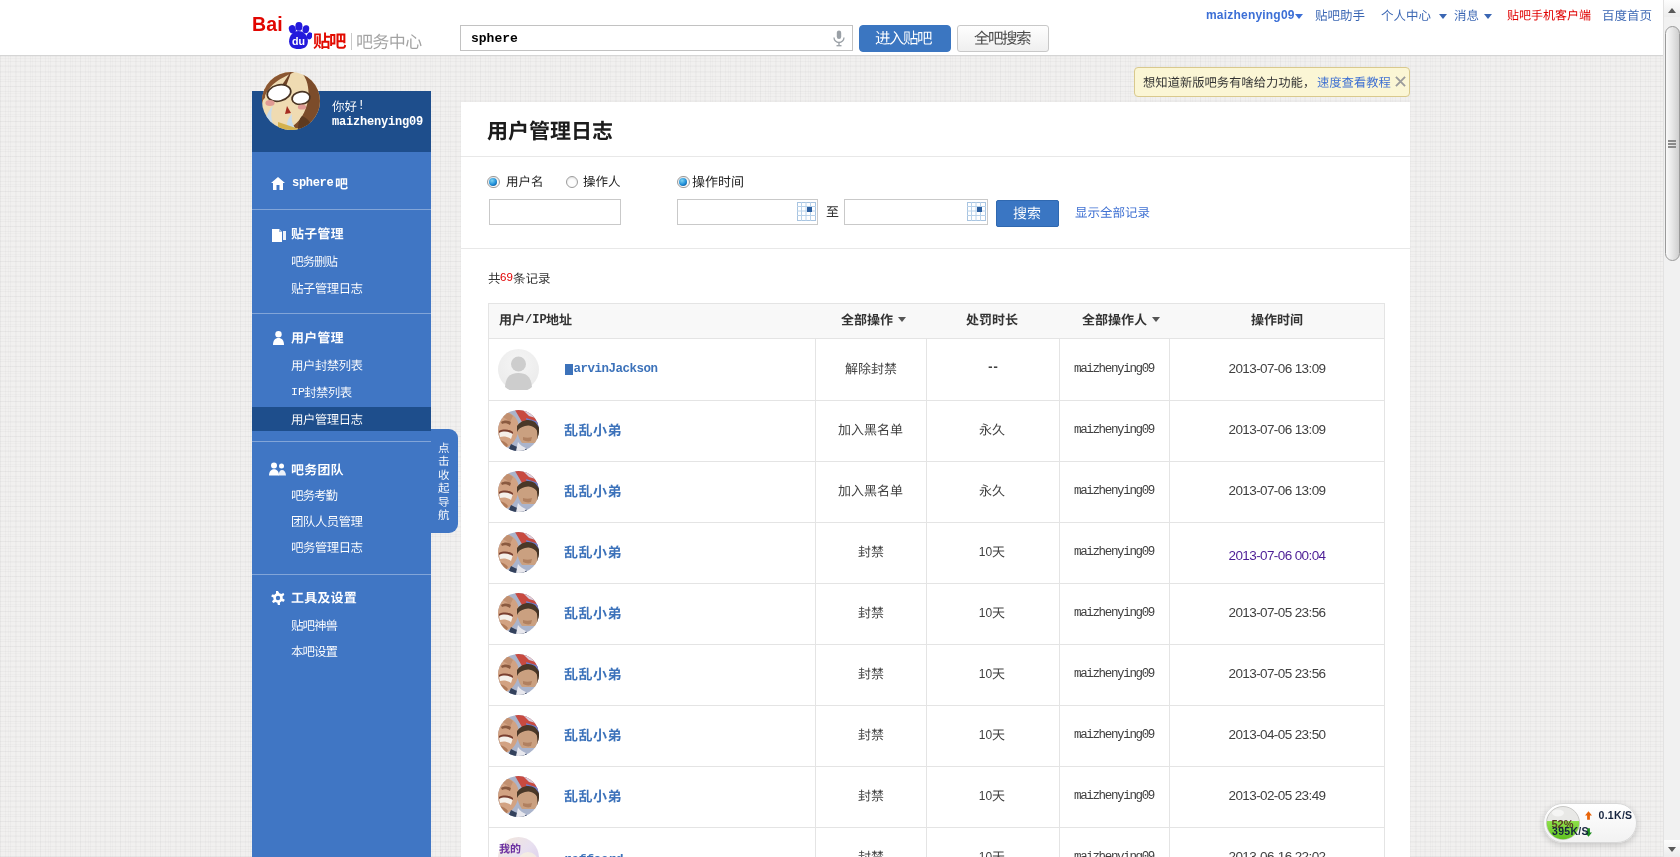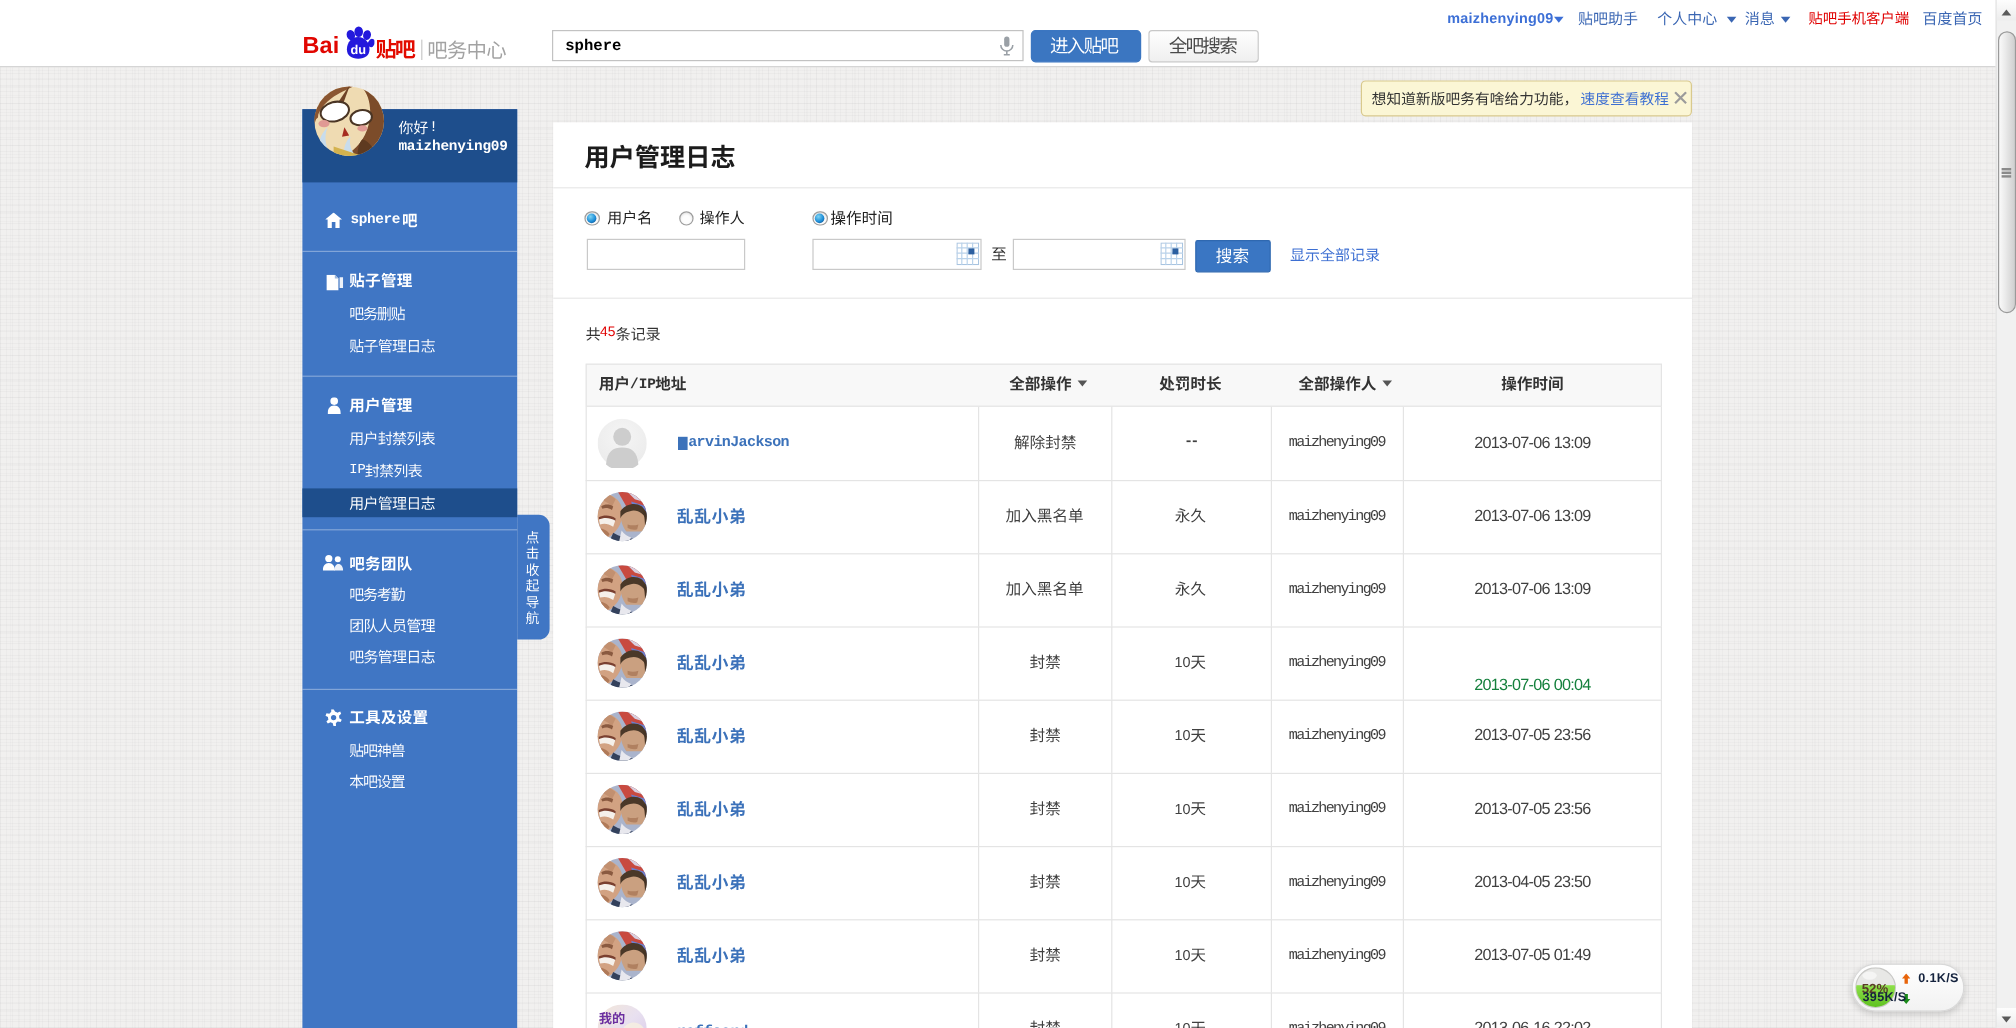--- a/index.html
+++ b/index.html
@@ -134,21 +134,21 @@
       <path id="g118" d="M282 -696C311 -649 337 -586 346 -546L398 -567C390 -607 362 -667 332 -713ZM658 -714C641 -667 607 -598 581 -556L629 -536C656 -576 689 -638 717 -692ZM340 -90C351 -37 358 32 358 74L431 65C431 24 422 -44 410 -96ZM546 -88C568 -36 591 32 599 74L674 56C664 15 640 -52 616 -102ZM749 -92C797 -39 853 35 878 81L951 53C924 6 866 -66 818 -117ZM168 -117C144 -54 101 13 57 52L126 84C174 38 215 -34 240 -99ZM227 -739H461V-521H227ZM536 -739H766V-521H536ZM55 -224V-157H946V-224H536V-314H861V-376H536V-458H841V-802H155V-458H461V-376H138V-314H461V-224Z"></path>
       <path id="g119" d="M221 -437H459V-329H221ZM536 -437H785V-329H536ZM221 -603H459V-497H221ZM536 -603H785V-497H536ZM709 -836C686 -785 645 -715 609 -667H366L407 -687C387 -729 340 -791 299 -836L236 -806C272 -764 311 -707 333 -667H148V-265H459V-170H54V-100H459V79H536V-100H949V-170H536V-265H861V-667H693C725 -709 760 -761 790 -809Z"></path>
       <path id="g120" d="M277 -777C404 -745 565 -685 648 -639L686 -710C601 -755 437 -810 314 -838ZM56 -440V-368H294C244 -221 146 -105 34 -40C53 -28 82 1 94 17C222 -65 338 -216 390 -421L341 -443L327 -440ZM861 -562C803 -496 708 -411 629 -352C593 -415 565 -485 543 -559V-634H186V-562H463V-18C463 -1 457 4 440 5C423 5 363 5 303 3C314 24 326 57 329 78C413 78 466 77 499 65C532 52 543 30 543 -17V-371C623 -193 743 -58 912 15C924 -6 948 -36 965 -51C839 -99 739 -184 664 -295C747 -353 850 -439 930 -513Z"></path>
       <path id="g121" d="M336 -840C275 -645 169 -469 33 -360C52 -347 86 -319 100 -305C186 -380 262 -483 324 -602H586C496 -291 289 -87 44 17C64 31 91 63 103 83C275 4 433 -128 547 -318C628 -141 753 3 912 79C924 58 949 28 967 12C798 -59 662 -218 592 -400C630 -477 661 -563 684 -657L631 -682L616 -678H360C381 -724 400 -772 416 -821Z"></path>
       <path id="g122" d="M66 -455V-379H434C398 -238 300 -90 42 15C58 30 81 60 91 78C346 -27 455 -175 501 -323C582 -127 715 11 915 77C926 56 949 26 966 10C763 -49 625 -189 555 -379H937V-455H528C532 -494 533 -532 533 -568V-687H894V-763H102V-687H454V-568C454 -532 453 -494 448 -455Z"></path>
       <path id="g123" d="M705 -761C759 -711 822 -641 847 -594L944 -661C915 -709 849 -775 795 -822ZM815 -419C789 -370 756 -324 719 -282C708 -333 698 -391 690 -452H952V-565H678C670 -654 666 -748 668 -842H543C544 -750 547 -656 555 -565H360V-700C419 -712 475 -726 526 -741L444 -843C342 -809 185 -777 45 -759C58 -732 74 -687 79 -658C130 -664 185 -671 239 -679V-565H50V-452H239V-316C160 -303 88 -291 31 -283L60 -162L239 -197V-52C239 -36 233 -31 216 -31C198 -30 139 -29 83 -32C100 1 120 56 125 89C207 89 267 85 307 66C347 47 360 14 360 -51V-222L525 -257L517 -365L360 -337V-452H566C578 -354 595 -261 617 -182C548 -124 470 -75 391 -39C421 -12 455 28 472 57C537 23 600 -18 658 -65C701 33 758 93 831 93C922 93 960 49 979 -127C947 -140 906 -168 880 -196C875 -77 863 -29 843 -29C812 -29 781 -75 754 -152C819 -218 875 -292 920 -373Z"></path>
       <path id="g124" d="M536 -406C585 -333 647 -234 675 -173L777 -235C746 -294 679 -390 630 -459ZM585 -849C556 -730 508 -609 450 -523V-687H295C312 -729 330 -781 346 -831L216 -850C212 -802 200 -737 187 -687H73V60H182V-14H450V-484C477 -467 511 -442 528 -426C559 -469 589 -524 616 -585H831C821 -231 808 -80 777 -48C765 -34 754 -31 734 -31C708 -31 648 -31 584 -37C605 -4 621 47 623 80C682 82 743 83 781 78C822 71 850 60 877 22C919 -31 930 -191 943 -641C944 -655 944 -695 944 -695H661C676 -737 690 -780 701 -822ZM182 -583H342V-420H182ZM182 -119V-316H342V-119Z"></path>
     </defs>
   </svg>
 <div style="position:absolute;left:0px;top:0px;width:1680px;height:55px;background:#fff;border-bottom:1px solid #d5d5d5;"></div>
-<div style="position:absolute;top:29px;font:700 19.5px/19.5px 'Liberation Sans', sans-serif;color:#e10601;white-space:pre;letter-spacing:0.2px;left:252px;">Bai</div>
+<div style="position:absolute;top:15px;font:700 19.5px/19.5px 'Liberation Sans', sans-serif;color:#e10601;white-space:pre;letter-spacing:0.2px;left:252px;">Bai</div>
 <svg style="position:absolute;left:285px;top:20px" width="27" height="30" viewBox="0 0 33 36">
 <ellipse cx="9" cy="11" rx="4.2" ry="5.2" fill="#2319dc" transform="rotate(-18 9 11)"></ellipse>
 <ellipse cx="17" cy="7.5" rx="4.4" ry="5.4" fill="#2319dc"></ellipse>
 <ellipse cx="25.5" cy="11" rx="4" ry="5" fill="#2319dc" transform="rotate(14 25.5 11)"></ellipse>
 <ellipse cx="30" cy="19" rx="3.4" ry="4.4" fill="#2319dc" transform="rotate(28 30 19)"></ellipse>
 <path d="M16.5 13 C23 13 28 18.5 28 25.5 C28 32 23.5 35 16.5 35 C9.5 35 5 32 5 25.5 C5 18.5 10 13 16.5 13 Z" fill="#2319dc"></path>
 <text x="16.5" y="30" font-family="Liberation Sans" font-size="13" font-weight="700" fill="#fff" text-anchor="middle">du</text>
 </svg>
 <svg style="position:absolute;left:313px;top:31.9px;width:33.5px;height:17.5px" viewBox="0 -880 1914 1000" fill="#e20b00">
     <use href="#g0" x="0"></use>
@@ -485,21 +485,21 @@
     <use href="#g94" x="1000"></use>
     <use href="#g9" x="2000"></use>
     <use href="#g95" x="3000"></use>
     <use href="#g96" x="4000"></use>
     <use href="#g97" x="5000"></use>
   </svg>
 <div style="position:absolute;left:461px;top:248px;width:949px;height:1px;background:#e8e8e8;"></div>
 <svg style="position:absolute;left:487.5px;top:271.5px;width:12.5px;height:12.5px" viewBox="0 -880 1000 1000" fill="#333">
     <use href="#g98" x="0"></use>
   </svg>
-<div style="position:absolute;top:272.06px;font:400 11.5px/11.5px 'Liberation Sans', sans-serif;color:#e00000;white-space:pre;left:500px;">45</div>
+<div style="position:absolute;top:272.06px;font:400 11.5px/11.5px 'Liberation Sans', sans-serif;color:#e00000;white-space:pre;left:500px;">69</div>
 <svg style="position:absolute;left:512.5px;top:271.5px;width:37.5px;height:12.5px" viewBox="0 -880 3000 1000" fill="#333">
     <use href="#g99" x="0"></use>
     <use href="#g96" x="1000"></use>
     <use href="#g97" x="2000"></use>
   </svg>
 <div style="position:absolute;left:488px;top:303px;width:897px;height:35.5px;background:#f8f8f8;border:1px solid #e4e4e4;box-sizing:border-box;"></div>
 <svg style="position:absolute;left:499px;top:313.24px;width:26px;height:13px" viewBox="0 -880 2000 1000" fill="#333">
     <use href="#g43" x="0"></use>
     <use href="#g44" x="1000"></use>
   </svg>
@@ -706,21 +706,21 @@
   </svg>
 <svg style="position:absolute;left:857.5px;top:545.24px;width:26px;height:13px" viewBox="0 -880 2000 1000" fill="#404040">
     <use href="#g46" x="0"></use>
     <use href="#g47" x="1000"></use>
   </svg>
 <div style="position:absolute;top:545.78px;font:400 12px/12px 'Liberation Sans', sans-serif;color:#404040;white-space:pre;left:985.5px;transform:translateX(-50%);">10</div>
 <svg style="position:absolute;left:991.5px;top:545.24px;width:13px;height:13px" viewBox="0 -880 1000 1000" fill="#404040">
     <use href="#g122" x="0"></use>
   </svg>
 <div style="position:absolute;top:545.5px;font:400 12.5px/12.5px 'Liberation Mono', monospace;color:#404040;white-space:pre;letter-spacing:-1.35px;left:1114px;transform:translateX(-50%);">maizhenying09</div>
-<div style="position:absolute;top:564px;font:400 13.5px/13.5px 'Liberation Sans', sans-serif;color:#15803d;white-space:pre;letter-spacing:-0.6px;left:1277px;transform:translateX(-50%);">2013-07-06 00:04</div>
+<div style="position:absolute;top:549px;font:400 13.5px/13.5px 'Liberation Sans', sans-serif;color:#4c1d95;white-space:pre;letter-spacing:-0.6px;left:1277px;transform:translateX(-50%);">2013-07-06 00:04</div>
 <div style="position:absolute;left:488px;top:643.5px;width:897px;height:1px;background:#e4e4e4;"></div>
 <div style="position:absolute;left:488px;top:582.5px;width:1px;height:61px;background:#e4e4e4;"></div>
 <div style="position:absolute;left:815px;top:582.5px;width:1px;height:61px;background:#e4e4e4;"></div>
 <div style="position:absolute;left:925.5px;top:582.5px;width:1px;height:61px;background:#e4e4e4;"></div>
 <div style="position:absolute;left:1059px;top:582.5px;width:1px;height:61px;background:#e4e4e4;"></div>
 <div style="position:absolute;left:1169px;top:582.5px;width:1px;height:61px;background:#e4e4e4;"></div>
 <div style="position:absolute;left:1384px;top:582.5px;width:1px;height:61px;background:#e4e4e4;"></div>
 <svg style="position:absolute;left:497.5px;top:592.5px" width="41" height="41" viewBox="0 0 41 41">
 <defs>
       <clipPath id="fc4">
@@ -898,21 +898,21 @@
   </svg>
 <svg style="position:absolute;left:857.5px;top:789.24px;width:26px;height:13px" viewBox="0 -880 2000 1000" fill="#404040">
     <use href="#g46" x="0"></use>
     <use href="#g47" x="1000"></use>
   </svg>
 <div style="position:absolute;top:789.78px;font:400 12px/12px 'Liberation Sans', sans-serif;color:#404040;white-space:pre;left:985.5px;transform:translateX(-50%);">10</div>
 <svg style="position:absolute;left:991.5px;top:789.24px;width:13px;height:13px" viewBox="0 -880 1000 1000" fill="#404040">
     <use href="#g122" x="0"></use>
   </svg>
 <div style="position:absolute;top:789.5px;font:400 12.5px/12.5px 'Liberation Mono', monospace;color:#404040;white-space:pre;letter-spacing:-1.35px;left:1114px;transform:translateX(-50%);">maizhenying09</div>
-<div style="position:absolute;top:788.94px;font:400 13.5px/13.5px 'Liberation Sans', sans-serif;color:#404040;white-space:pre;letter-spacing:-0.6px;left:1277px;transform:translateX(-50%);">2013-07-05 01:49</div>
+<div style="position:absolute;top:788.94px;font:400 13.5px/13.5px 'Liberation Sans', sans-serif;color:#404040;white-space:pre;letter-spacing:-0.6px;left:1277px;transform:translateX(-50%);">2013-02-05 23:49</div>
 <div style="position:absolute;left:488px;top:826.5px;width:1px;height:30.5px;background:#e4e4e4;"></div>
 <div style="position:absolute;left:815px;top:826.5px;width:1px;height:30.5px;background:#e4e4e4;"></div>
 <div style="position:absolute;left:925.5px;top:826.5px;width:1px;height:30.5px;background:#e4e4e4;"></div>
 <div style="position:absolute;left:1059px;top:826.5px;width:1px;height:30.5px;background:#e4e4e4;"></div>
 <div style="position:absolute;left:1169px;top:826.5px;width:1px;height:30.5px;background:#e4e4e4;"></div>
 <div style="position:absolute;left:1384px;top:826.5px;width:1px;height:30.5px;background:#e4e4e4;"></div>
 <svg style="position:absolute;left:497.5px;top:836.5px" width="41" height="41" viewBox="0 0 41 41">
 <defs>
       <clipPath id="qqc">
         <circle cx="20.5" cy="20.5" r="20.5"></circle>

